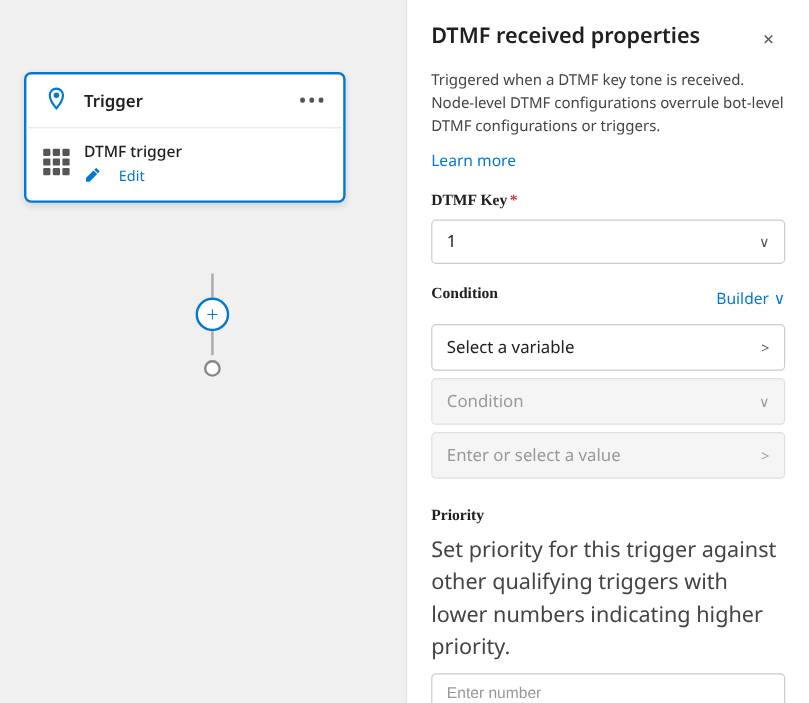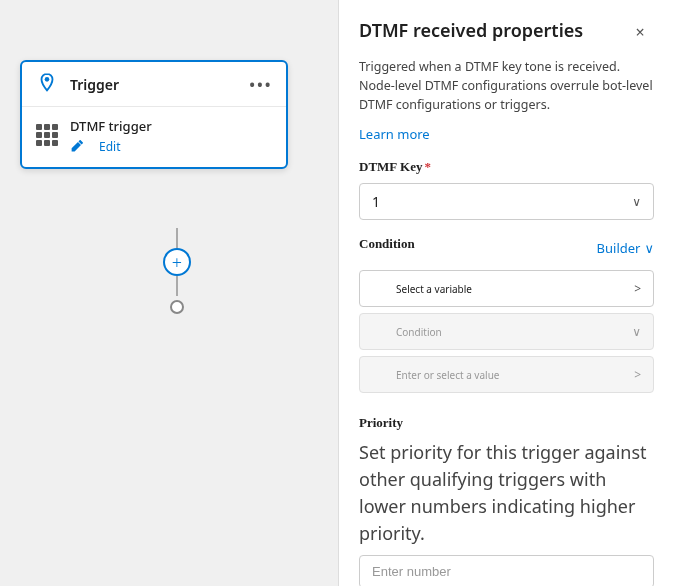--- a/index.html
+++ b/index.html
@@ -274,23 +274,22 @@
       padding: 9px 12px;
       display: flex;
       align-items: center;
       justify-content: space-between;
       cursor: pointer;
       background: #fff;
       margin-bottom: 6px;
     }
 
     .condition-row-placeholder {
-      font-size: 10px;
-      color: #202020;
-      margin-left: 24px;
+      font-size: 14px;
+      color: #202020;
     }
 
     .condition-row-disabled {
       background: #f5f5f5;
       border-color: #e0e0e0;
       cursor: default;
     }
 
     .condition-row-disabled .condition-row-placeholder {
       color: #999;

